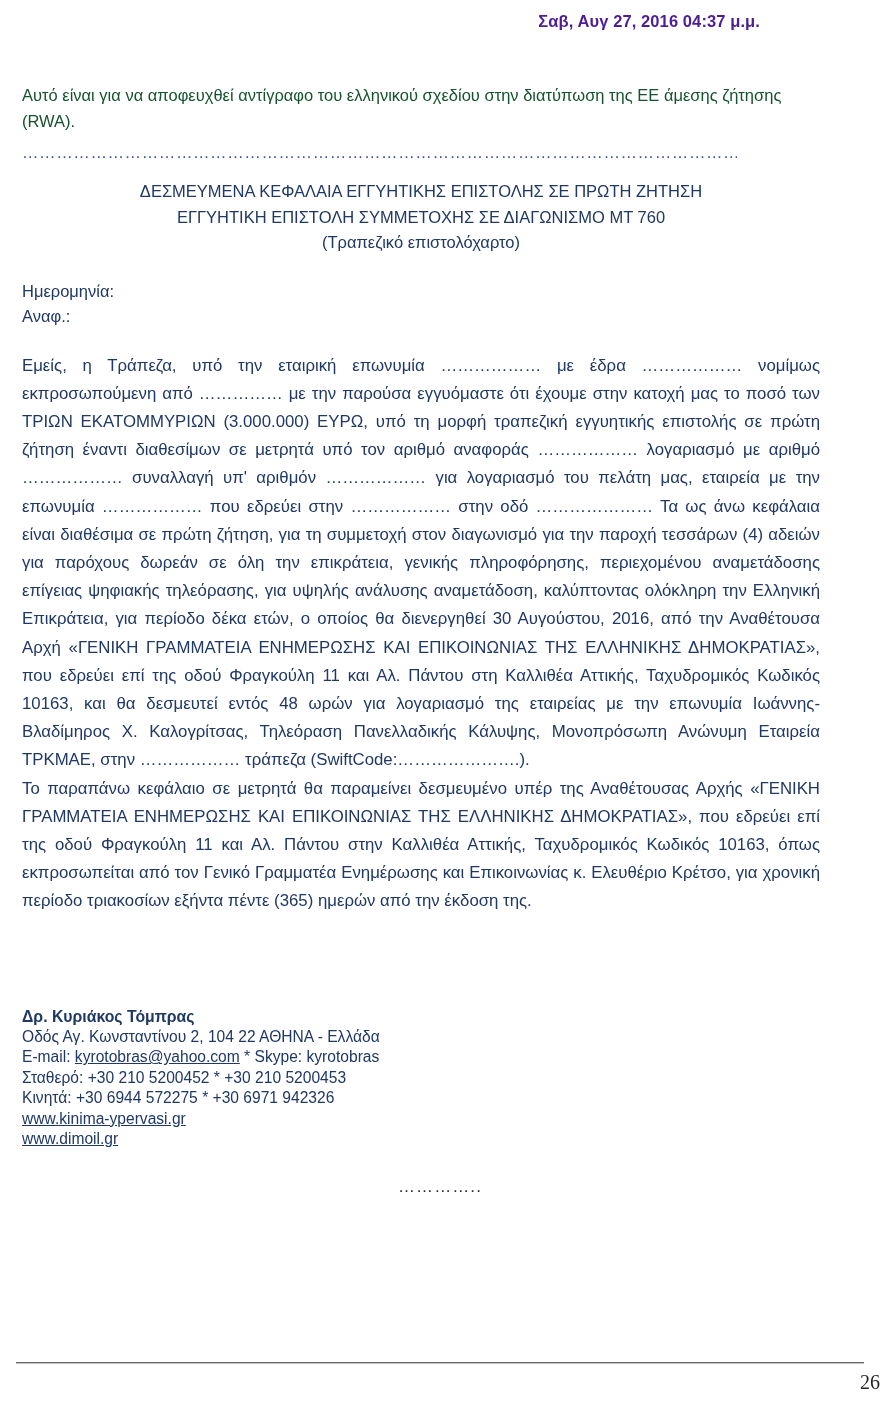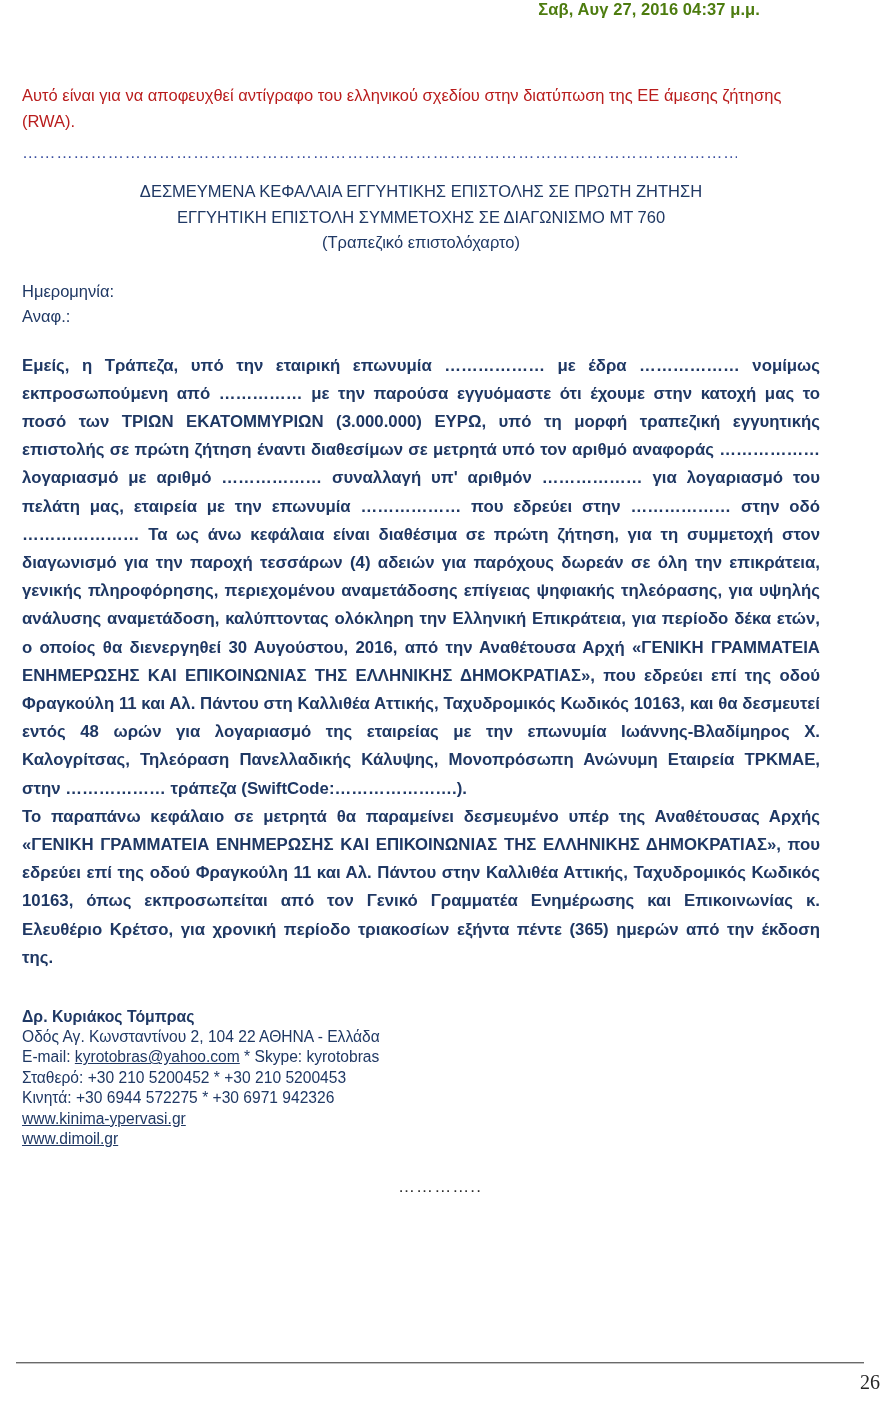--- a/index.html
+++ b/index.html
@@ -23,42 +23,42 @@
     top: 0;
     width: 880px;
     height: 1422px;
     background: #ffffff;
   }
 
   
   .doc-header {
     position: absolute;
     left: 0;
-    top: 0;
+    top: 12px;
     width: 760px;
     text-align: right;
     font-size: 16.5px;
     font-weight: bold;
-    color: #4d7c0f;
+    color: #4c1d95;
     letter-spacing: 0.1px;
     white-space: nowrap;
   }
 
   
   .content {
     position: absolute;
     left: 22px;
     top: 82px;
     width: 798px;
   }
 
   .intro-para {
     font-size: 16.5px;
     line-height: 26px;
-    color: #b91c1c;
+    color: #14532d;
     text-align: left;
     margin: 0;
   }
 
   .dot-rule {
     margin-top: 9px;
     height: 18px;
     font-size: 16.5px;
     line-height: 18px;
     color: #3B4FA0;
@@ -84,21 +84,20 @@
     color: #1F3864;
   }
 
   .body-block {
     margin-top: 22px;
     font-size: 16.8px;
     line-height: 28.2px;
     color: #1F3864;
     text-align: justify;
     text-justify: inter-word;
-    font-weight: bold;
   }
   .body-block p {
     margin: 0;
   }
   .body-block p.tight {
     text-align: justify;
   }
 
   
   .signature {

